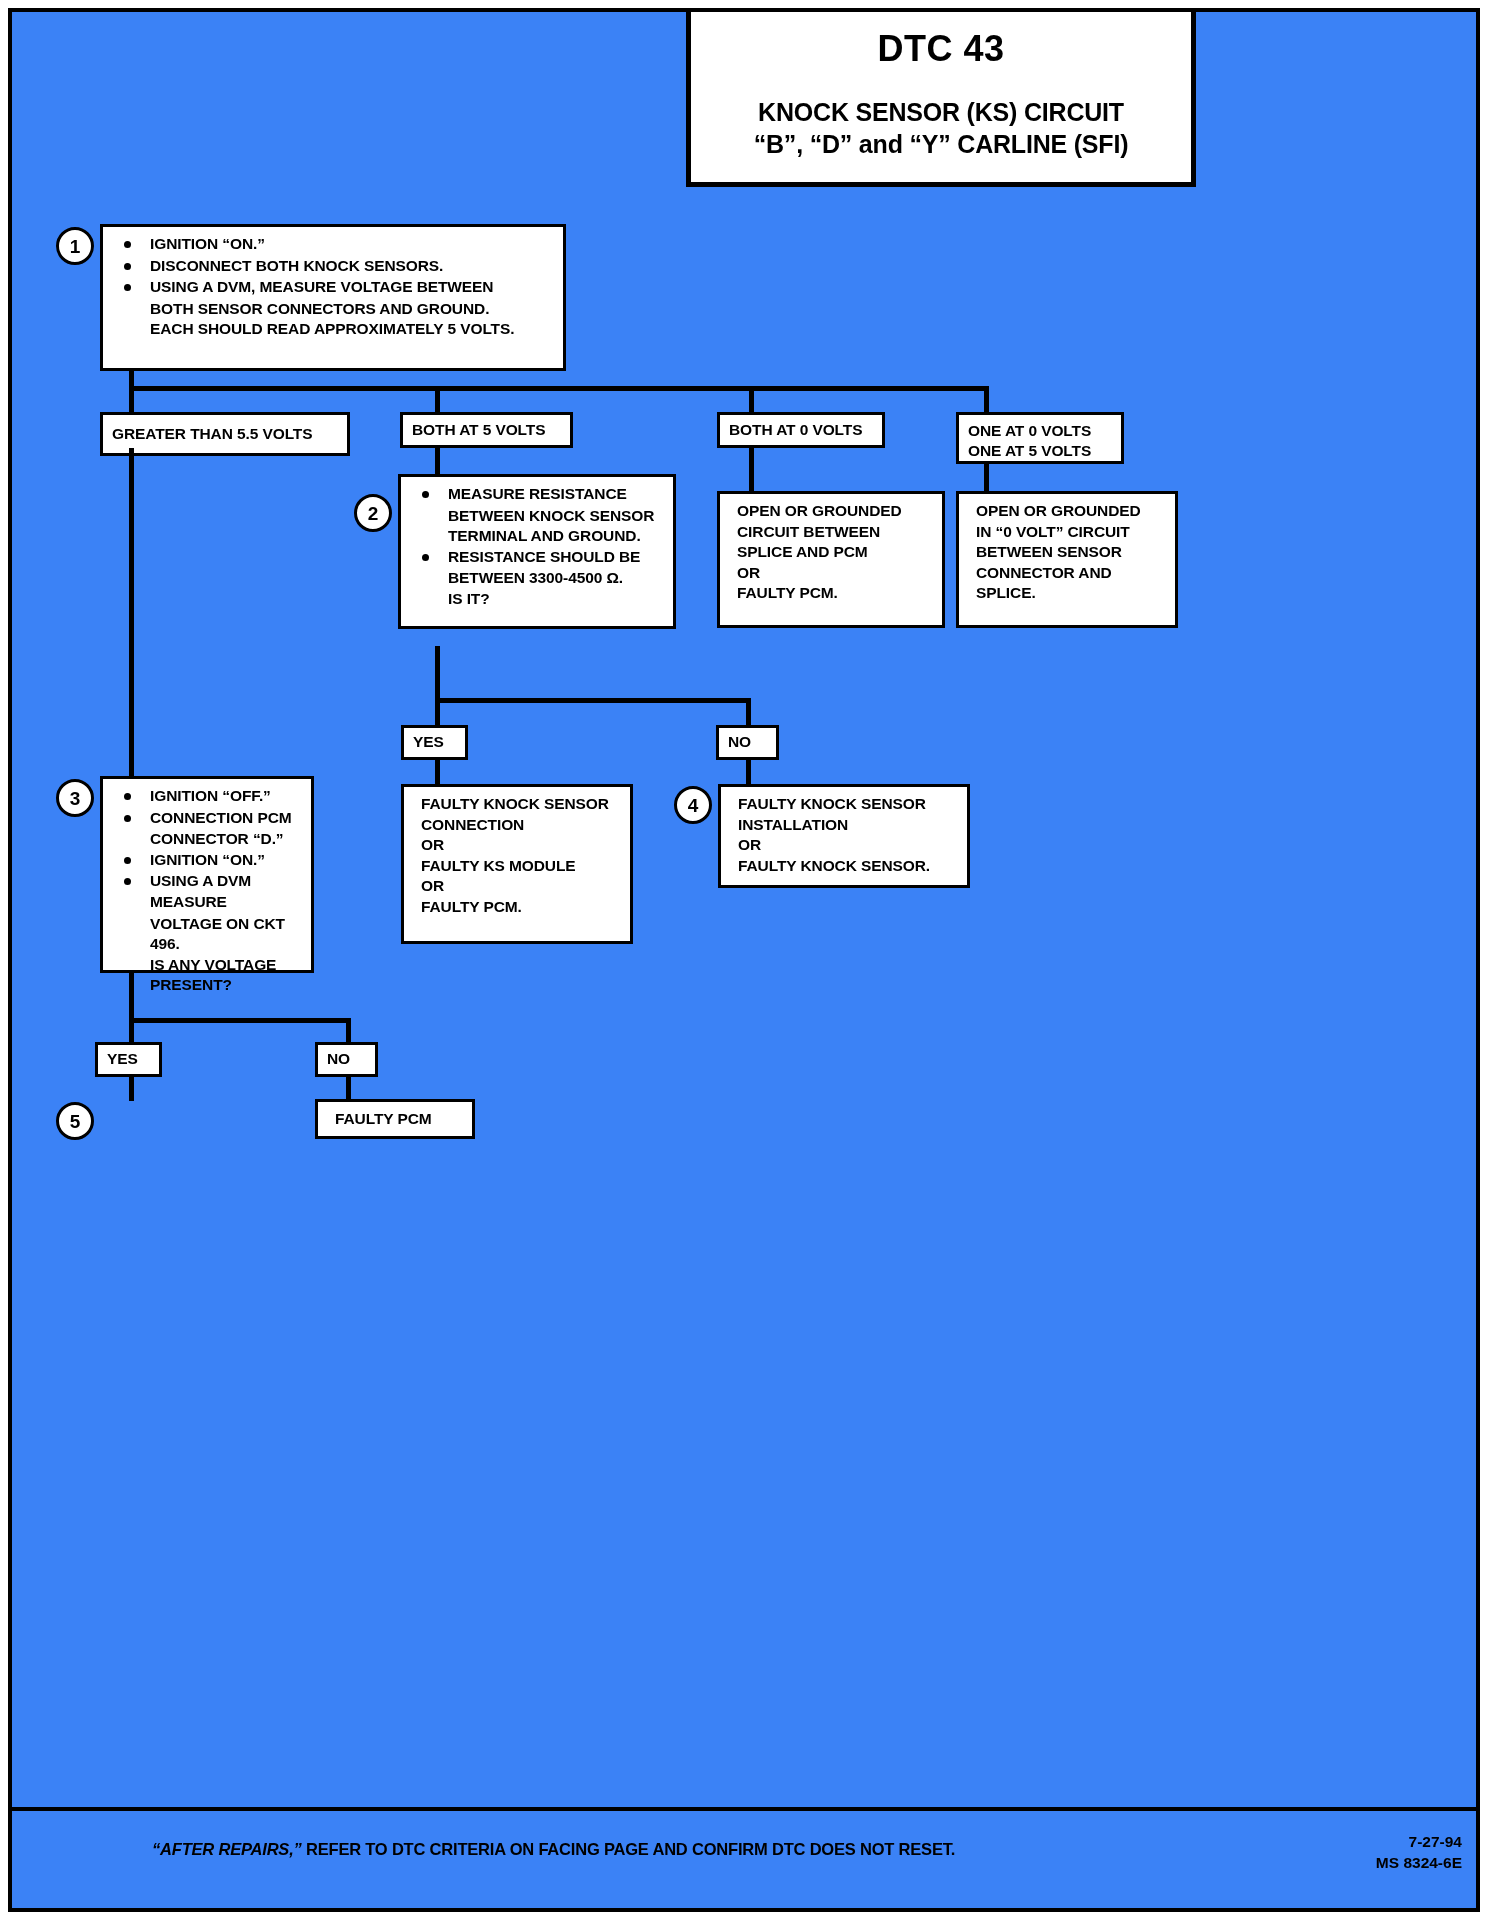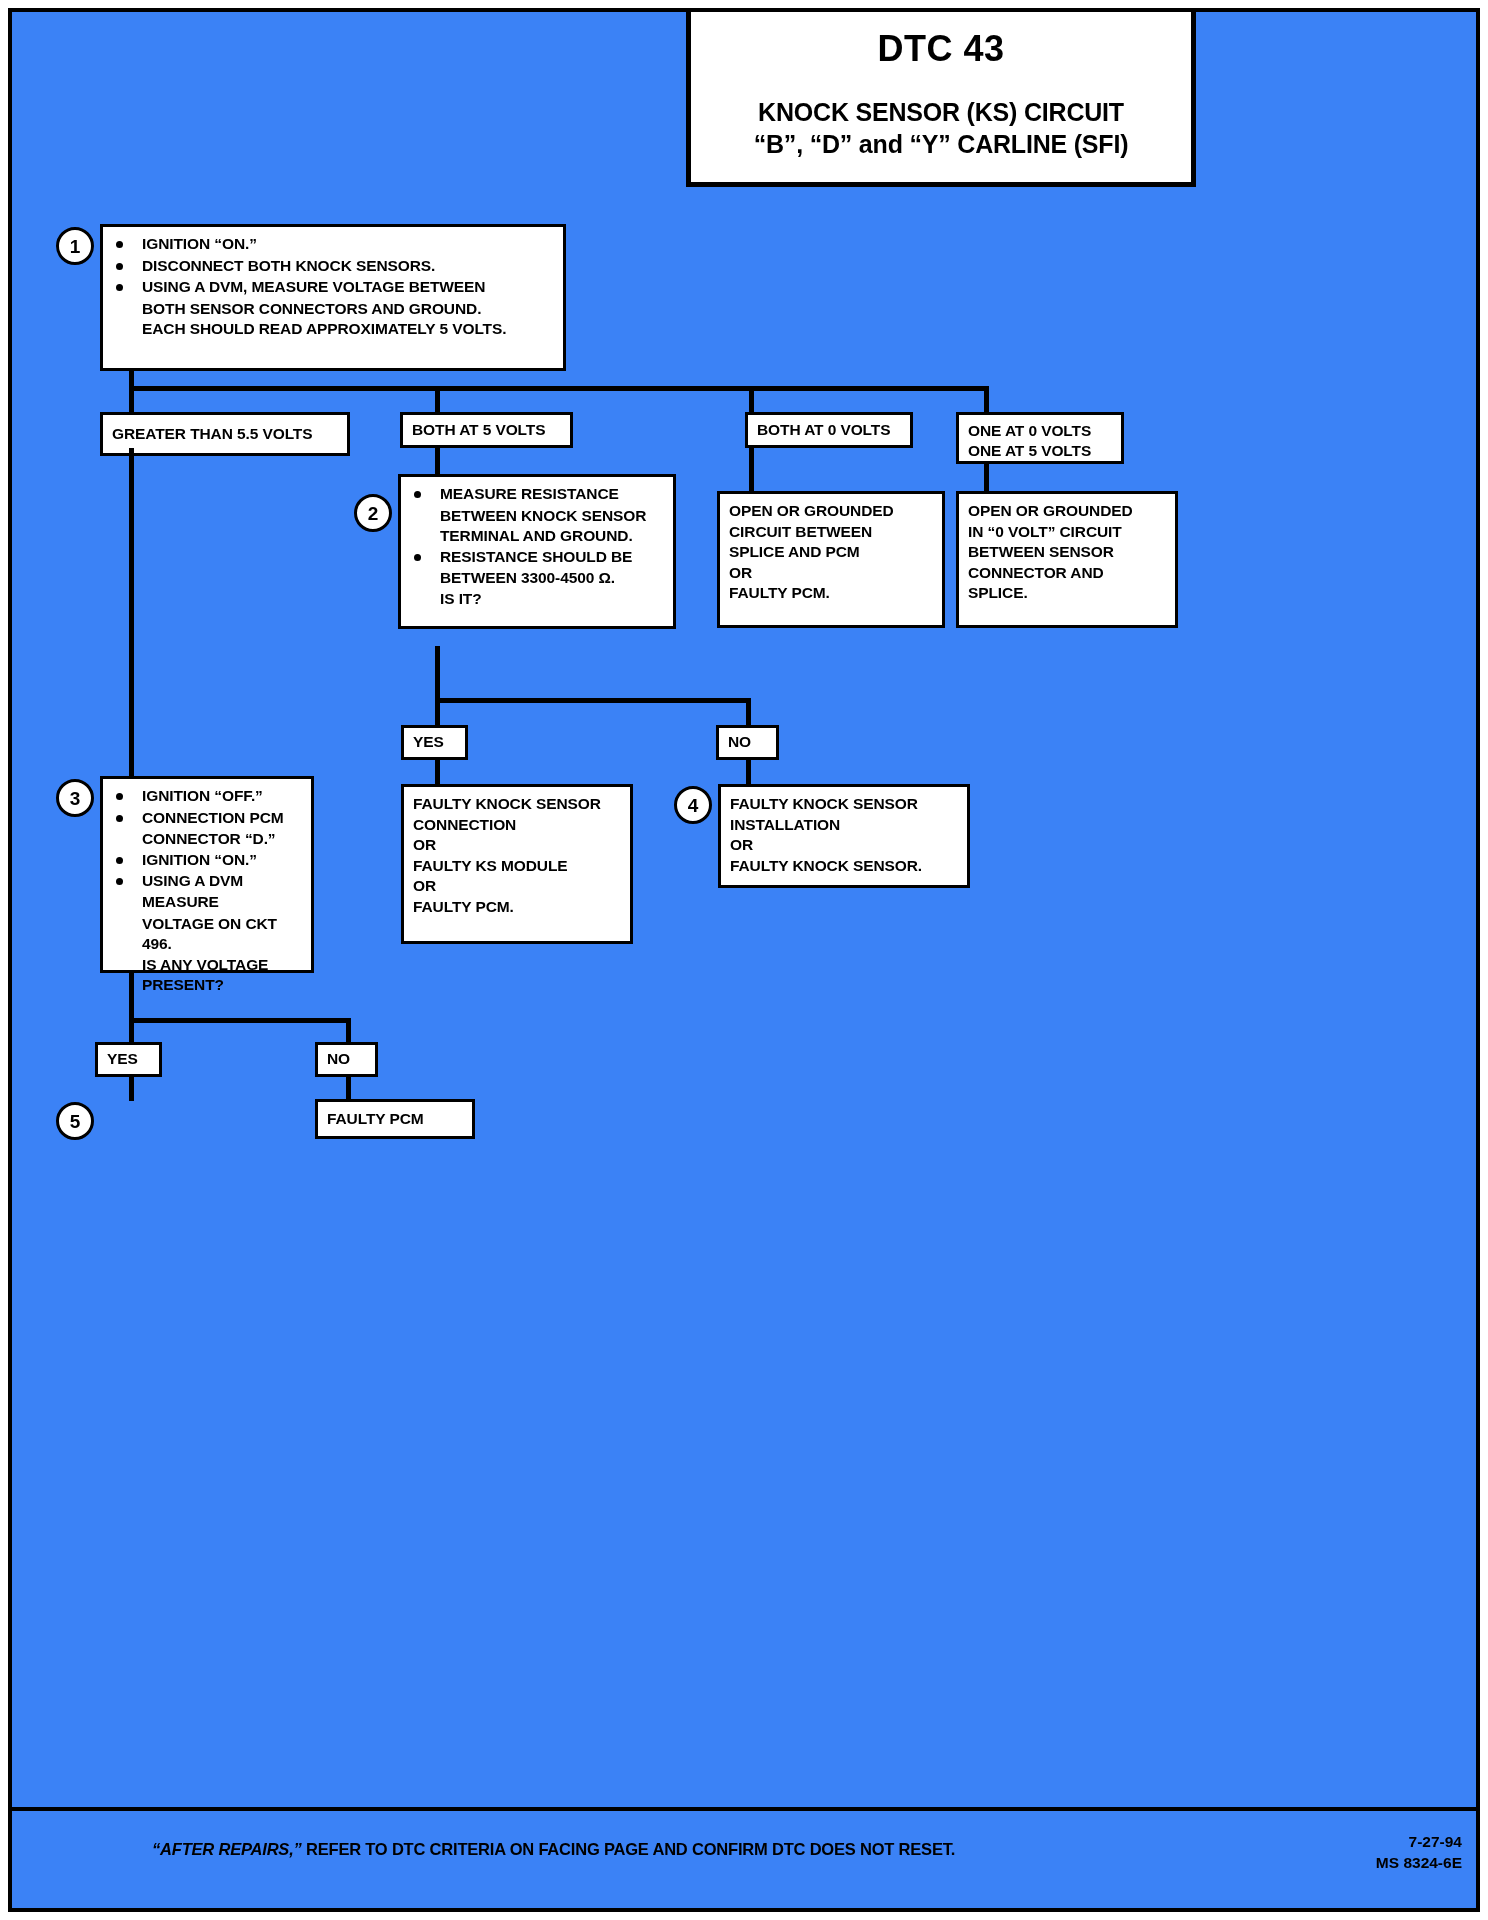--- a/index.html
+++ b/index.html
@@ -46,21 +46,21 @@
   }
 
   
   .fbox {
     border: 3px solid #000;
     background: #fff;
     font-size: 15.5px;
     font-weight: bold;
     line-height: 1.33;
     letter-spacing: -0.1px;
-    padding: 7px 9px;
+    padding: 7px 17px;
   }
 
   
   .labelbox {
     border: 3px solid #000;
     background: #fff;
     font-size: 15.5px;
     font-weight: bold;
     line-height: 1.3;
     display: flex;
@@ -164,21 +164,21 @@
 
   <div class="abs ln" style="left:117px; top:374px; width:5px; height:28px;"></div>
   <div class="abs ln" style="left:423px; top:374px; width:5px; height:28px;"></div>
   <div class="abs ln" style="left:737px; top:374px; width:5px; height:28px;"></div>
   <div class="abs ln" style="left:972px; top:374px; width:5px; height:28px;"></div>
 
   <div class="abs labelbox" style="left:88px; top:400px; width:250px; height:44px;">GREATER THAN 5.5  VOLTS</div>
 
   <div class="abs labelbox" style="left:388px; top:400px; width:173px; height:36px;">BOTH AT 5 VOLTS</div>
 
-  <div class="abs labelbox" style="left:705px; top:400px; width:168px; height:36px;margin-left:28px;">BOTH AT 0 VOLTS</div>
+  <div class="abs labelbox" style="left:705px; top:400px; width:168px; height:36px;">BOTH AT 0 VOLTS</div>
 
   <div class="abs labelbox two" style="left:944px; top:400px; width:168px; height:52px;">
     <div>ONE AT 0 VOLTS</div>
     <div>ONE AT 5 VOLTS</div>
   </div>
 
   <div class="abs ln" style="left:117px; top:436px; width:5px; height:347px;"></div>
   <div class="abs ln" style="left:423px; top:436px; width:5px; height:45px;"></div>
   <div class="abs ln" style="left:737px; top:436px; width:5px; height:45px;"></div>
   <div class="abs ln" style="left:972px; top:452px; width:5px; height:29px;"></div>

